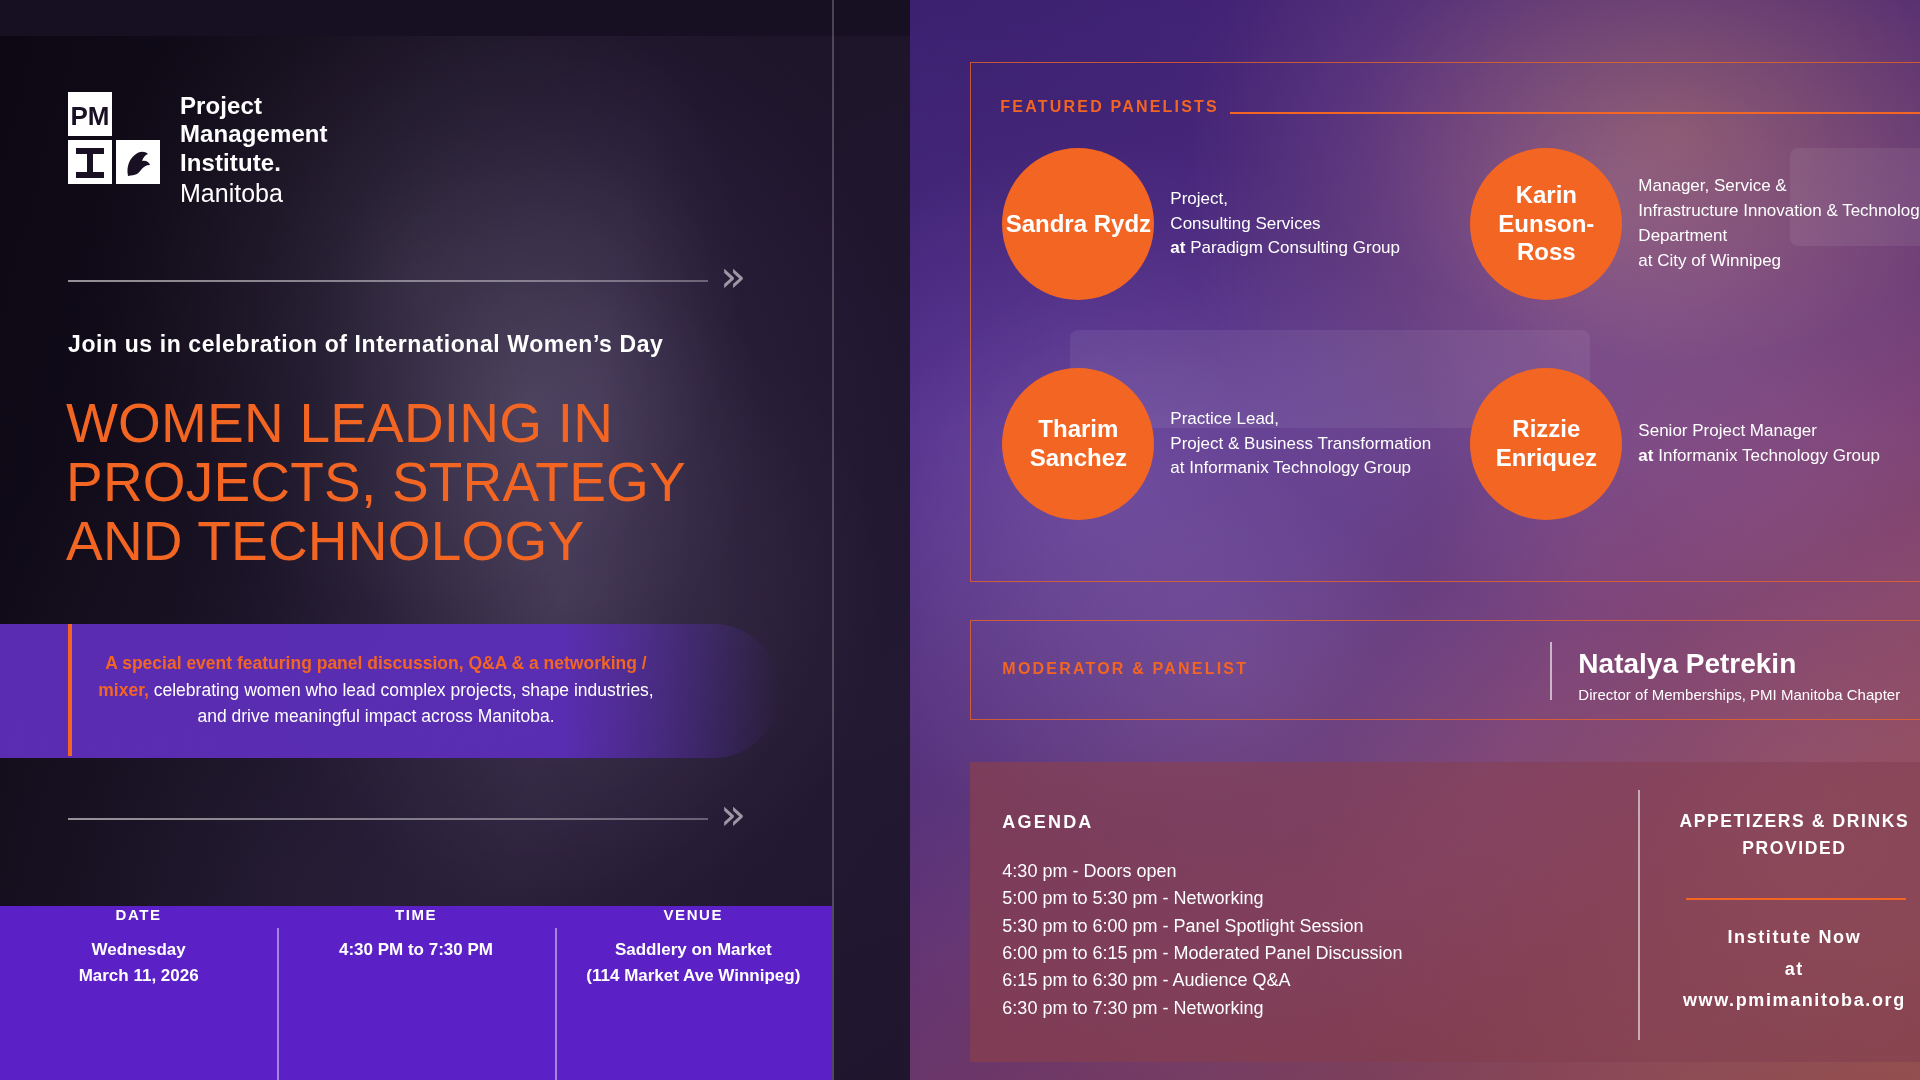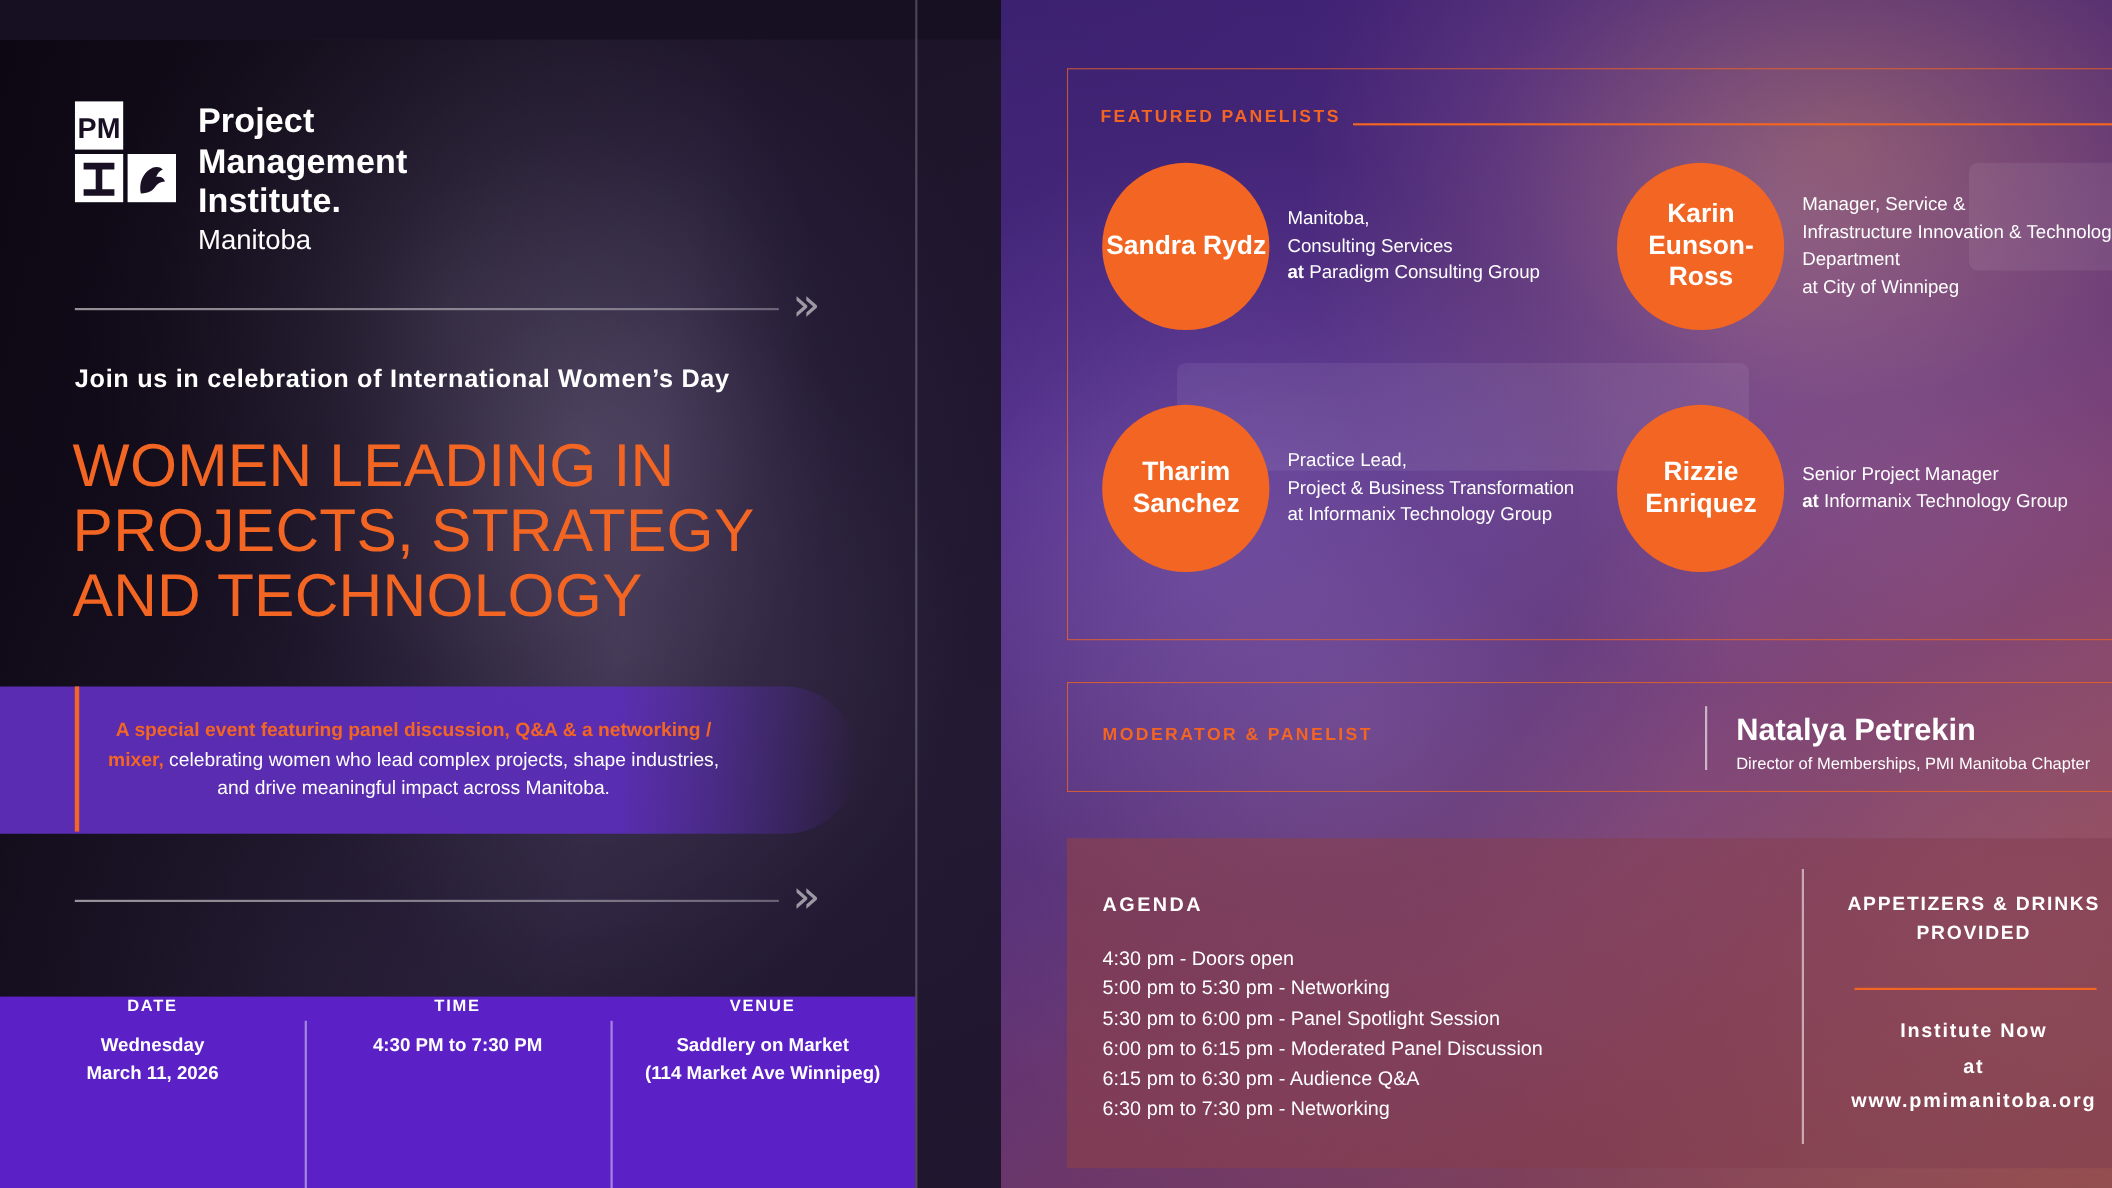--- a/index.html
+++ b/index.html
@@ -42,21 +42,21 @@
     background: linear-gradient(100deg, rgba(10,6,16,0.88) 0%, rgba(14,9,22,0.55) 34%, rgba(20,13,30,0.25) 60%, rgba(25,16,38,0.45) 100%);
   }
   .left-inner { position: relative; z-index: 3; height: 100%; }
 
   .logo {
     position:absolute; left: 68px; top: 56px;
     display:flex; align-items:flex-start; gap: 20px;
   }
   .logo-mark { width: 92px; height: 92px; position: relative; }
   .logo-text { color:#fff; line-height: 1.18; }
-  .logo-text .l1 { font-size: 31px; font-weight: 700; letter-spacing: .1px; }
+  .logo-text .l1 { font-size: 24px; font-weight: 700; letter-spacing: .1px; }
   .logo-text .l4 { font-size: 25px; font-weight: 400; margin-top: 2px; }
 
   .rule {
     position:absolute; left: 68px; width: 660px; height: 26px;
   }
   .rule .line {
     position:absolute; left:0; top: 12px; width: 640px; height: 2px;
     background: linear-gradient(90deg, rgba(255,255,255,.55), rgba(255,255,255,.30));
   }
   .rule .chev {
@@ -289,21 +289,21 @@
       <div class="panel-box box-panelists"></div>
       <div class="sec-label panelists-label">FEATURED PANELISTS</div>
       <div class="label-rule"></div>
 
       <div class="p-row-bg" style="left:880px; top:148px; width:520px;"></div>
       <div class="p-row-bg" style="left:160px; top:330px; width:520px;"></div>
 
       <div class="panelist" style="left: 92px; top: 148px; width: 440px;">
         <div class="circle">Sandra Rydz</div>
         <div class="pinfo">
-          <div>Manitoba,</div>
+          <div>Project,</div>
           <div>Consulting Services</div>
           <div><b>at</b>
             <span>Paradigm Consulting Group</span></div>
         </div>
       </div>
 
       <div class="panelist" style="left: 560px; top: 148px; width: 470px;">
         <div class="circle">Karin Eunson-Ross</div>
         <div class="pinfo">
           <div>Manager, Service &amp;</div>

